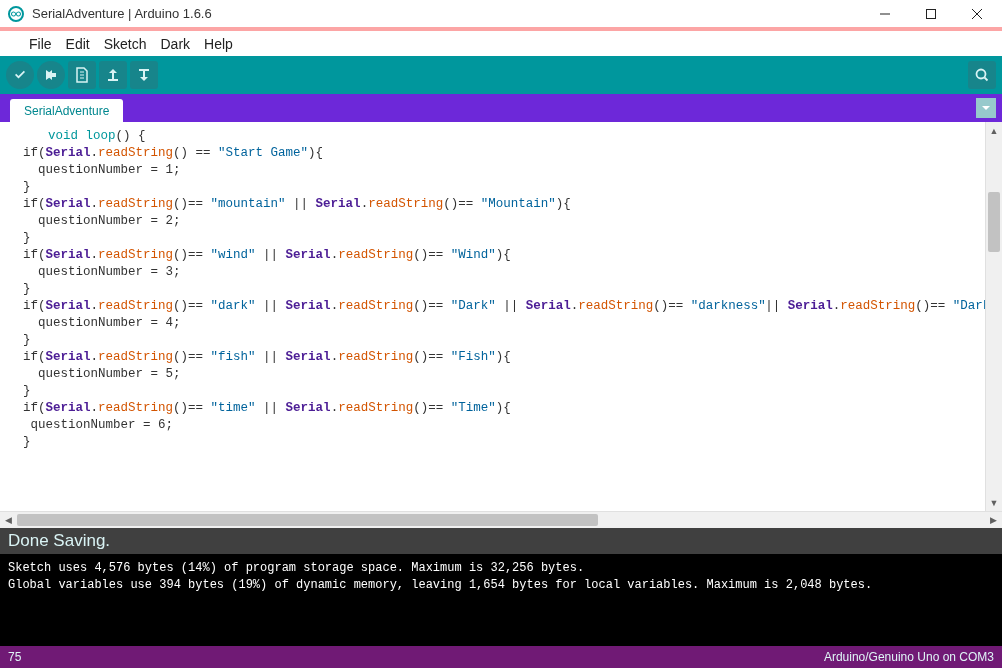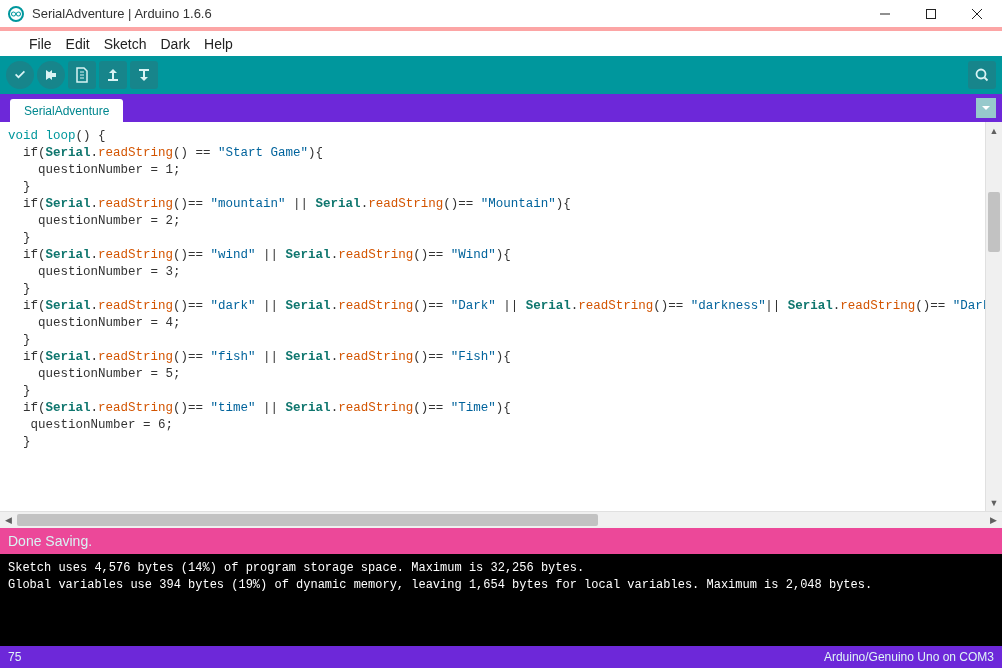--- a/index.html
+++ b/index.html
@@ -24,30 +24,30 @@
 .editor { flex: 1; font-family: "Consolas", "Courier New", monospace; font-size: 12.5px; line-height: 17px; padding: 6px 4px 6px 8px; white-space: pre; overflow: hidden; color: #333; }
 .vscroll { width: 17px; background: #f0f0f0; border-left: 1px solid #e0e0e0; position: relative; }
 .vscroll .thumb { position: absolute; left: 2px; right: 2px; top: 70px; height: 60px; background: #c2c2c2; border-radius: 2px; }
 .vscroll .arrow { position: absolute; left: 0; right: 0; height: 17px; display: flex; align-items: center; justify-content: center; color: #606060; font-size: 9px; }
 .vscroll .arrow.up { top: 0; }
 .vscroll .arrow.down { bottom: 0; }
 .hscroll { height: 17px; background: #f0f0f0; border-top: 1px solid #e0e0e0; display: flex; align-items: center; position: relative; }
 .hscroll .arrow { width: 17px; height: 17px; display: flex; align-items: center; justify-content: center; color: #606060; font-size: 9px; }
 .hscroll .track { flex: 1; height: 100%; position: relative; }
 .hscroll .thumb { position: absolute; top: 2px; bottom: 2px; left: 0; width: 60%; background: #c2c2c2; border-radius: 2px; }
-.status-strip { height: 26px; background: #ec4899; color: #d9f3f4; font-size: 14px; display: flex; align-items: center; padding: 0 8px; }
+.status-strip { height: 26px; background: #404040; color: #d9f3f4; font-size: 17px; display: flex; align-items: center; padding: 0 8px; }
 .console { background: #000; color: #fff; font-family: "Consolas", "Courier New", monospace; font-size: 12px; line-height: 17px; padding: 6px 8px 20px 8px; white-space: pre; height: 92px; overflow: hidden; }
-.bottombar { height: 22px; background: #6d28d9; color: #dff5f6; display: flex; align-items: center; font-size: 12px; padding: 0 8px; }
+.bottombar { height: 22px; background: #701a75; color: #dff5f6; display: flex; align-items: center; font-size: 12px; padding: 0 8px; }
 .bottombar .right { margin-left: auto; }
 
 .kw { color: #00979c; }
 .fn { color: #d35400; }
-.cls { color: #0f766e; font-weight: bold; }
+.cls { color: #4c1d95; font-weight: bold; }
 .str { color: #00639c; }
-.ty { color: #00979c; }
+.ty { color: #00979c; margin-left: 40px; }
 </style>
 </head>
 <body>
 
 <div class="titlebar">
   <span class="app-icon">
     <svg viewBox="0 0 24 12">
         <path d="M6 0C2.7 0 0 2.7 0 6s2.7 6 6 6c2.2 0 4.2-1.2 6-3.6 1.8 2.4 3.8 3.6 6 3.6 3.3 0 6-2.7 6-6s-2.7-6-6-6c-2.2 0-4.2 1.2-6 3.6C10.2 1.2 8.2 0 6 0zm0 2.4c1.5 0 3 1 4.6 3.6C9 8.6 7.5 9.6 6 9.6 4 9.6 2.4 8 2.4 6S4 2.4 6 2.4zm12 0c2 0 3.6 1.6 3.6 3.6S20 9.6 18 9.6c-1.5 0-3-1-4.6-3.6 1.6-2.6 3.1-3.6 4.6-3.6z" fill="#00979d"></path>
       </svg>
   </span>

